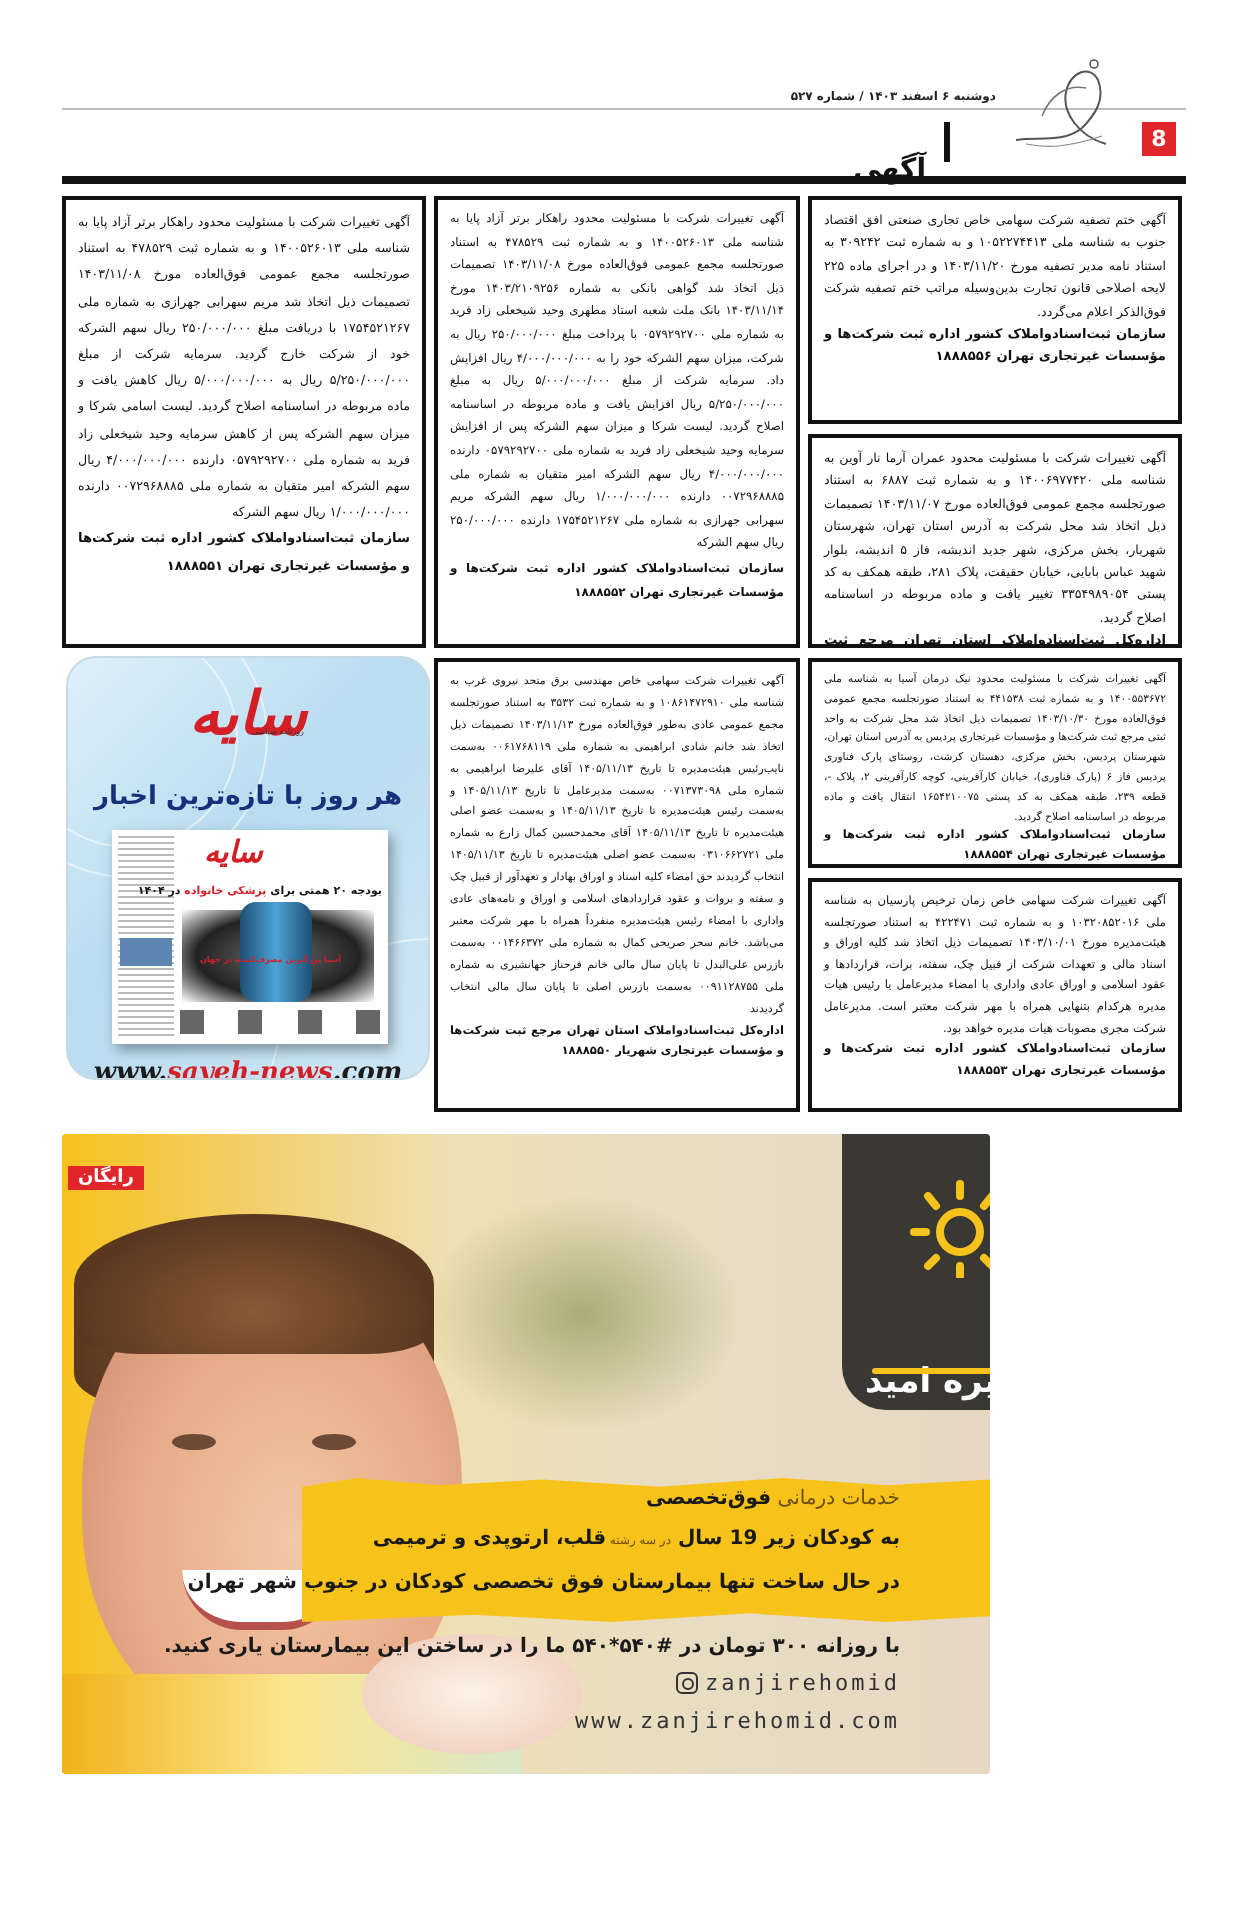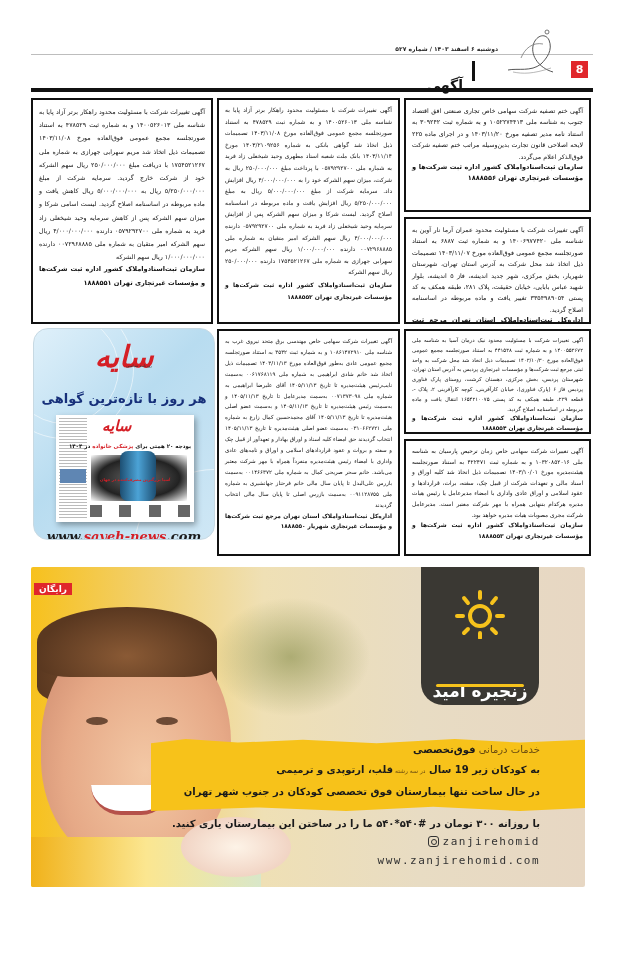--- a/index.html
+++ b/index.html
@@ -35,21 +35,21 @@
   .paper .barrel { position: absolute; left: 64px; top: 36px; width: 36px; height: 50px; border-radius: 8px; background: linear-gradient(90deg, #1d4f73, #4ca3d6, #1d4f73); }
   .paper .redline { position: absolute; left: 44px; top: 62px; font-size: 4px; color: #d51f26; font-weight: bold; direction: rtl; white-space: nowrap; }
   .paper .col-left { position: absolute; left: 3px; top: 3px; width: 28px; height: 100px; background: repeating-linear-gradient(180deg, #bbb 0 1px, #fff 1px 3px); }
   .paper .photo-l { position: absolute; left: 4px; top: 54px; width: 26px; height: 14px; background: #5f86b3; }
   .paper .photos { position: absolute; left: 34px; bottom: 3px; width: 100px; height: 14px; display: flex; justify-content: space-between; }
   .paper .photos span { width: 12px; height: 12px; background: #666; display: block; }
   .sayeh-url { position: absolute; left: 0; right: 0; top: 200px; text-align: center; font-family: "DejaVu Serif", serif; font-size: 13px; font-weight: bold; font-style: italic; color: #1b1b1b; }
   .sayeh-url .red { color: #d51f26; }
 
   
-  .banner { position: absolute; left: 31px; top: 567px; width: 554px; height: 320px; overflow: hidden; background: linear-gradient(90deg, #f7c11d 0%, #f2cf6a 20%, #efe0b5 42%, #e8dcc3 70%, #e7d7c3 100%); border-radius: 2px; }
+  .banner { position: absolute; left: 31px; top: 567px; width: 464px; height: 320px; overflow: hidden; background: linear-gradient(90deg, #f7c11d 0%, #f2cf6a 20%, #efe0b5 42%, #e8dcc3 70%, #e7d7c3 100%); border-radius: 2px; }
   .banner .blur-bg { position: absolute; left: 180px; top: 30px; width: 160px; height: 120px; background: radial-gradient(ellipse at center, rgba(120,130,60,0.55) 0%, rgba(200,190,140,0) 70%); }
   .banner .boy-face { position: absolute; left: 10px; top: 60px; width: 190px; height: 240px; border-radius: 48% 48% 45% 45%; background: radial-gradient(ellipse at 55% 60%, #f3c8a5 0%, #e6a987 55%, #c9856a 100%); }
   .banner .boy-hair { position: absolute; left: 6px; top: 46px; width: 180px; height: 90px; border-radius: 55% 55% 20% 20%; background: radial-gradient(ellipse at 50% 70%, #8a5a35 0%, #5a3820 70%); }
   .banner .eye { position: absolute; width: 22px; height: 8px; border-radius: 50%; background: #6d4a35; }
   .banner .smile { position: absolute; left: 60px; top: 218px; width: 80px; height: 30px; border-radius: 0 0 40px 40px; background: #fff; border-bottom: 4px solid #b5514a; }
   .banner .shirt { position: absolute; left: 0; top: 270px; width: 230px; height: 60px; background: linear-gradient(90deg, #f1b21a, #fbe690, #d9e7c9); }
   .banner .hand { position: absolute; left: 150px; top: 250px; width: 110px; height: 60px; border-radius: 50%; background: radial-gradient(ellipse, #fdf3e7 0%, #f1d4c4 70%, rgba(240,200,180,0) 100%); }
   .free-badge { position: absolute; left: 3px; top: 16px; background: #e0262b; color: #fff; font-size: 9px; font-weight: bold; padding: 1px 5px; direction: rtl; }
   .logo-card { position: absolute; left: 390px; top: 0; width: 118px; height: 138px; background: #3a3833; border-radius: 0 0 22px 22px; }
   .logo-card .sun { position: absolute; left: 34px; top: 22px; width: 50px; height: 50px; }
@@ -118,21 +118,21 @@
   <p>آگهی تغییرات شرکت با مسئولیت محدود راهکار برتر آزاد پایا به شناسه ملی ۱۴۰۰۵۲۶۰۱۳ و به شماره ثبت ۴۷۸۵۲۹ به استناد صورتجلسه مجمع عمومی فوق‌العاده مورخ ۱۴۰۳/۱۱/۰۸ تصمیمات ذیل اتخاذ شد مریم سهرابی جهرازی به شماره ملی ۱۷۵۴۵۲۱۲۶۷ با دریافت مبلغ ۲۵۰/۰۰۰/۰۰۰ ریال سهم الشرکه خود از شرکت خارج گردید. سرمایه شرکت از مبلغ ۵/۲۵۰/۰۰۰/۰۰۰ ریال به ۵/۰۰۰/۰۰۰/۰۰۰ ریال کاهش یافت و ماده مربوطه در اساسنامه اصلاح گردید. لیست اسامی شرکا و میزان سهم الشرکه پس از کاهش سرمایه وحید شیخعلی زاد فرید به شماره ملی ۰۵۷۹۲۹۲۷۰۰ دارنده ۴/۰۰۰/۰۰۰/۰۰۰ ریال سهم الشرکه امیر متقیان به شماره ملی ۰۰۷۲۹۶۸۸۸۵ دارنده ۱/۰۰۰/۰۰۰/۰۰۰ ریال سهم الشرکه</p>
   <p class="footer">سازمان ثبت‌اسنادواملاک کشور اداره ثبت شرکت‌ها و مؤسسات غیرتجاری تهران ۱۸۸۸۵۵۱</p>
 </div>
 
 <div class="sayeh">
   <div class="swirl" style="left:-40px; top:-30px; width:140px; height:140px;"></div>
   <div class="swirl" style="left:-25px; top:-15px; width:110px; height:110px;"></div>
   <div class="swirl" style="left:100px; top:140px; width:160px; height:160px;"></div>
   <div class="sayeh-logo">سایه</div>
   <div class="sayeh-sub">روزنامه سیاسی</div>
-  <div class="sayeh-tagline">هر روز با تازه‌ترین گواهی</div>
+  <div class="sayeh-tagline">هر روز با تازه‌ترین اخبار</div>
   <div class="paper">
     <div class="col-left"></div>
     <div class="photo-l"></div>
     <div class="mini-logo">سایه</div>
     <div class="headline"><span>بودجه ۲۰ همتی برای </span><span class="hl">پزشکی خانواده</span><span> در ۱۴۰۴</span></div>
     <div class="globe"></div>
     <div class="barrel"></div>
     <div class="redline">آسیا بزرگترین مصرف‌کننده در جهان</div>
     <div class="photos">
         <span></span>

